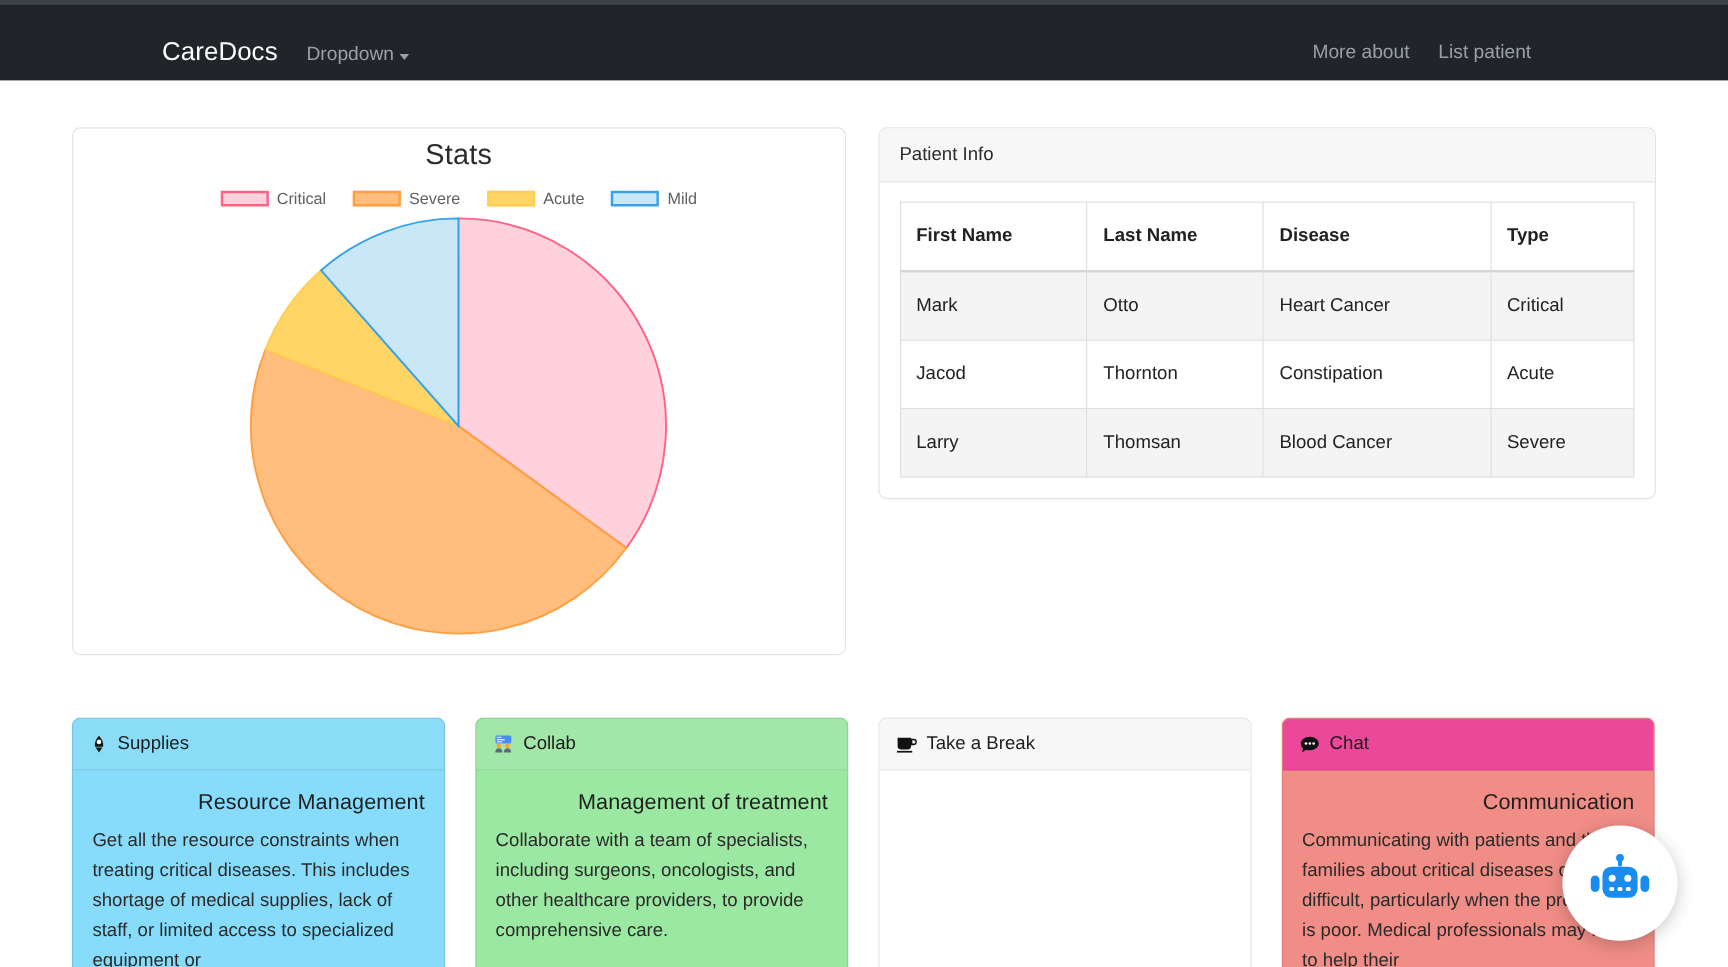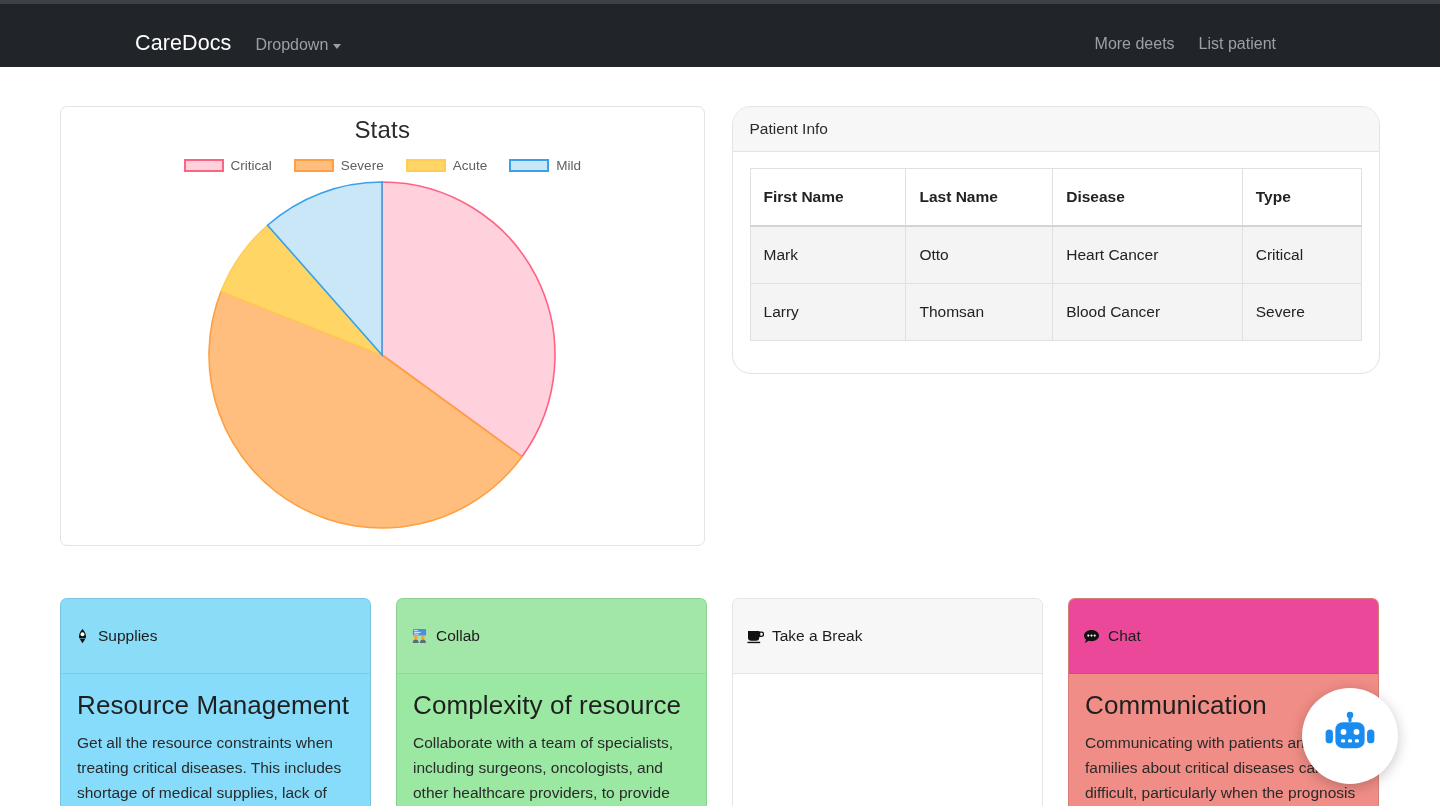--- a/index.html
+++ b/index.html
@@ -115,21 +115,20 @@
   .pie-wrap {
     margin-top: 6px;
     width: 352px;
     height: 352px;
   }
 
   
   .patient-card {
     width: 650px;
     min-height: 268px;
-    border-radius: 19px;
   }
   .card-header {
     background: #f7f7f7;
     border-bottom: 1px solid #e3e3e3;
     padding: 13px 17px;
     font-size: 15.5px;
     color: #2b2b2b;
   }
   .card-body { padding: 16px 17px 17px; }
 
@@ -165,35 +164,36 @@
     margin-top: 52px;
   }
   .info-card {
     width: 311px;
     border-radius: 7px;
     border: 1px solid rgba(0,0,0,.10);
     overflow: hidden;
     height: 220px;
   }
   .info-head {
-    padding: 28px 14px;
+    padding: 12px 14px;
     font-size: 15.5px;
     display: flex;
     align-items: center;
     gap: 8px;
     border-bottom: 1px solid rgba(0,0,0,.07);
     color: #1c1c1c;
   }
   .info-body { padding: 16px 16px 0; }
   .info-title {
-    font-size: 26px;
+    font-size: 18px;
     font-weight: 400;
     color: #1f1f1f;
     margin-bottom: 9px;
     letter-spacing: .1px;
+    text-align: right;
   }
   .info-text {
     font-size: 15.5px;
     line-height: 25px;
     color: #2a2a2a;
   }
   .head-icon { font-size: 15px; line-height: 1; display: inline-flex; }
 
   
   .c-blue  { background: #87dcfb; }
@@ -229,21 +229,21 @@
 
 <div class="navbar">
   <div class="nav-left">
     <a class="brand">CareDocs</a>
     <span class="nav-link">
       <span>Dropdown</span>
       <i class="caret"></i>
     </span>
   </div>
   <div class="nav-right">
-    <a class="nav-link">More deets</a>
+    <a class="nav-link">More about</a>
     <a class="nav-link">List patient</a>
   </div>
 </div>
 
 <div class="page">
 
   <div class="row-top">
 
     <div class="card chart-card">
       <div class="chart-title">Stats</div>
@@ -291,20 +291,26 @@
               <th class="col-type">Type</th>
             </tr>
           </thead>
           <tbody>
             <tr class="odd">
               <td>Mark</td>
               <td>Otto</td>
               <td>Heart Cancer</td>
               <td>Critical</td>
             </tr>
+            <tr class="even">
+              <td>Jacod</td>
+              <td>Thornton</td>
+              <td>Constipation</td>
+              <td>Acute</td>
+            </tr>
             <tr class="odd">
               <td>Larry</td>
               <td>Thomsan</td>
               <td>Blood Cancer</td>
               <td>Severe</td>
             </tr>
           </tbody>
         </table>
       </div>
     </div>
@@ -339,21 +345,21 @@
             <rect x="3.2" y="5.5" width="5" height="1.1" fill="#cfe4fb"></rect>
             <circle cx="5" cy="9.8" r="2" fill="#f7a33c"></circle>
             <path d="M1.8 15.5 C1.8 12.9 3.2 11.8 5 11.8 C6.8 11.8 8.2 12.9 8.2 15.5 Z" fill="#5b6b7c"></path>
             <circle cx="12.6" cy="9.8" r="2" fill="#f7a33c"></circle>
             <path d="M9.4 15.5 C9.4 12.9 10.8 11.8 12.6 11.8 C14.4 11.8 15.8 12.9 15.8 15.5 Z" fill="#5b6b7c"></path>
           </svg>
         </span>
         <span>Collab</span>
       </div>
       <div class="info-body">
-        <div class="info-title">Complexity of resource</div>
+        <div class="info-title">Management of treatment</div>
         <div class="info-text">Collaborate with a team of specialists, including surgeons, oncologists, and other healthcare providers, to provide comprehensive care.</div>
       </div>
     </div>
 
     <div class="info-card c-white">
       <div class="info-head">
         <span class="head-icon coffee-icon">
           <svg width="17" height="15" viewBox="0 0 18 16">
             <path d="M1 2 H13 V9 A3.4 3.4 0 0 1 9.6 12.4 H4.4 A3.4 3.4 0 0 1 1 9 Z" fill="#111"></path>
             <path d="M13.4 3.4 H15.4 A2.2 2.2 0 0 1 15.4 7.8 H13.4 Z" fill="none" stroke="#111" stroke-width="1.4"></path>

